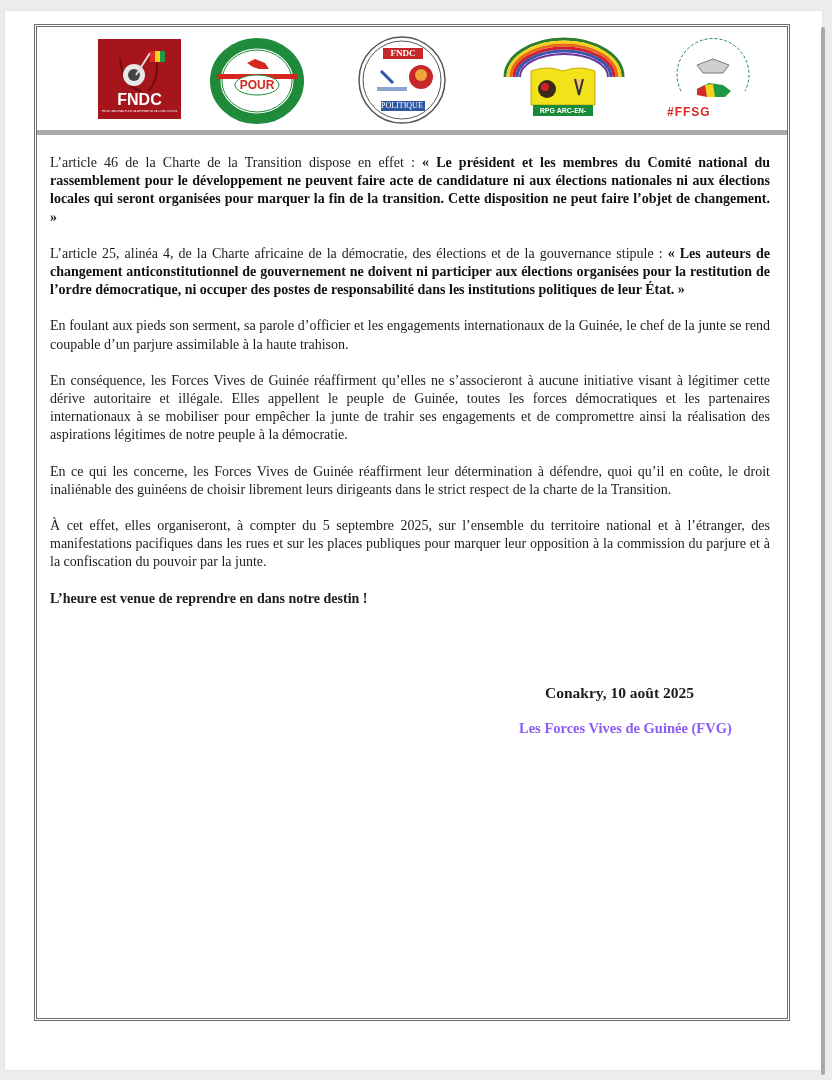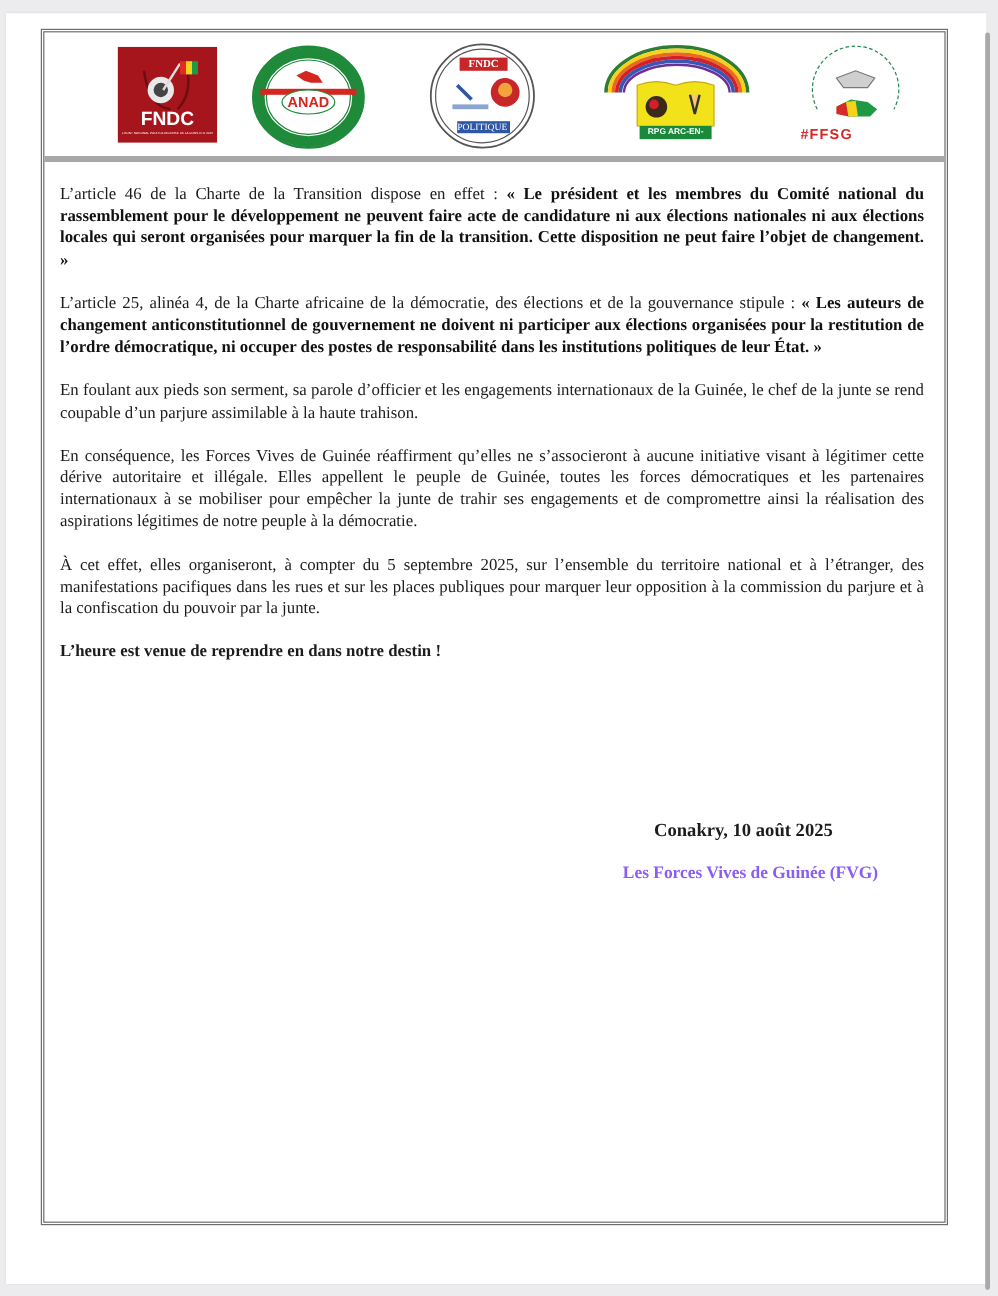--- a/index.html
+++ b/index.html
@@ -74,21 +74,21 @@
 
   <div class="logo" style="left:172px; top:10px; width:96px; height:88px;">
     <svg width="96" height="88" viewBox="0 0 96 88">
       <ellipse cx="48" cy="44" rx="46" ry="42" fill="#ffffff" stroke="#1e8a3a" stroke-width="2"></ellipse>
       <ellipse cx="48" cy="44" rx="41" ry="37" fill="none" stroke="#1e8a3a" stroke-width="9"></ellipse>
       <ellipse cx="48" cy="44" rx="35" ry="31" fill="#ffffff" stroke="#1e8a3a" stroke-width="1"></ellipse>
       <rect x="8" y="37" width="80" height="5" fill="#d5261f"></rect>
       <path d="M38 26 L46 22 L56 26 L60 32 L50 32 L44 30 Z" fill="#d5261f"></path>
       <ellipse cx="48" cy="48" rx="22" ry="10" fill="#ffffff" stroke="#1e8a3a" stroke-width="1"></ellipse>
     </svg>
-    <div style="position:absolute; left:0; top:41px; width:96px; text-align:center; color:#d5261f; font-family:'Liberation Sans',sans-serif; font-weight:bold; font-size:12px;">ANAD</div>
+    <div style="position:absolute; left:0; top:41px; width:96px; text-align:center; color:#d5261f; font-family:'Liberation Sans',sans-serif; font-weight:bold; font-size:12px;">POUR</div>
   </div>
 
   <div class="logo" style="left:320px; top:8px; width:90px; height:90px;">
     <svg width="90" height="90" viewBox="0 0 90 90">
       <ellipse cx="45" cy="45" rx="43" ry="43" fill="#fff" stroke="#555" stroke-width="1.5"></ellipse>
       <ellipse cx="45" cy="45" rx="39" ry="39" fill="none" stroke="#555" stroke-width="1"></ellipse>
       <rect x="26" y="13" width="40" height="11" fill="#c8272a"></rect>
       <circle cx="64" cy="42" r="12" fill="#c8272a"></circle>
       <circle cx="64" cy="40" r="6" fill="#f2a43a"></circle>
       <path d="M24 36 L36 48" stroke="#2d56a5" stroke-width="3"></path>
@@ -127,18 +127,19 @@
     <div style="position:absolute; left:0; top:74px; width:92px; color:#d42a2a; font-family:'Liberation Sans',sans-serif; font-weight:bold; font-size:12px; letter-spacing:1px;">#FFSG</div>
   </div>
 </div>
 <div class="band-sep"></div>
 
 <div class="content">
   <p><span>L’article 46 de la Charte de la Transition dispose en effet : </span><b>« Le président et les membres du Comité national du rassemblement pour le développement ne peuvent faire acte de candidature ni aux élections nationales ni aux élections locales qui seront organisées pour marquer la fin de la transition. Cette disposition ne peut faire l’objet de changement. »</b></p>
   <p><span>L’article 25, alinéa 4, de la Charte africaine de la démocratie, des élections et de la gouvernance stipule : </span><b>« Les auteurs de changement anticonstitutionnel de gouvernement ne doivent ni participer aux élections organisées pour la restitution de l’ordre démocratique, ni occuper des postes de responsabilité dans les institutions politiques de leur État. »</b></p>
   <p>En foulant aux pieds son serment, sa parole d’officier et les engagements internationaux de la Guinée, le chef de la junte se rend coupable d’un parjure assimilable à la haute trahison.</p>
   <p>En conséquence, les Forces Vives de Guinée réaffirment qu’elles ne s’associeront à aucune initiative visant à légitimer cette dérive autoritaire et illégale. Elles appellent le peuple de Guinée, toutes les forces démocratiques et les partenaires internationaux à se mobiliser pour empêcher la junte de trahir ses engagements et de compromettre ainsi la réalisation des aspirations légitimes de notre peuple à la démocratie.</p>
+  <p>En ce qui les concerne, les Forces Vives de Guinée réaffirment leur détermination à défendre, quoi qu’il en coûte, le droit inaliénable des guinéens de choisir librement leurs dirigeants dans le strict respect de la charte de la Transition.</p>
   <p>À cet effet, elles organiseront, à compter du 5 septembre 2025, sur l’ensemble du territoire national et à l’étranger, des manifestations pacifiques dans les rues et sur les places publiques pour marquer leur opposition à la commission du parjure et à la confiscation du pouvoir par la junte.</p>
   <p class="closing">L’heure est venue de reprendre en dans notre destin !</p>
 </div>
 
 <div class="sig-date">Conakry, 10 août 2025</div>
 <div class="sig-org">Les Forces Vives de Guinée (FVG)</div>
 
 </body></html>

